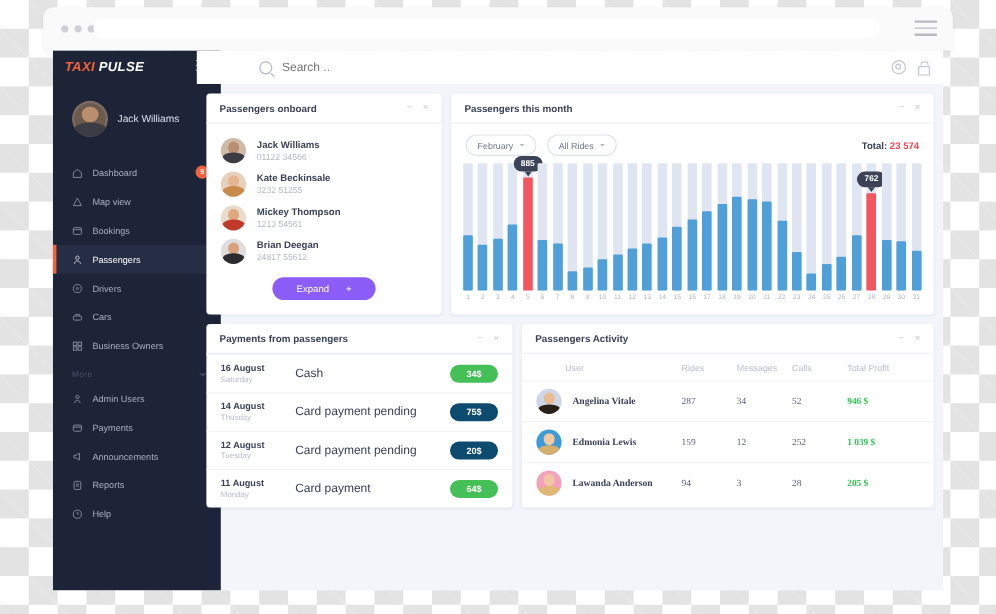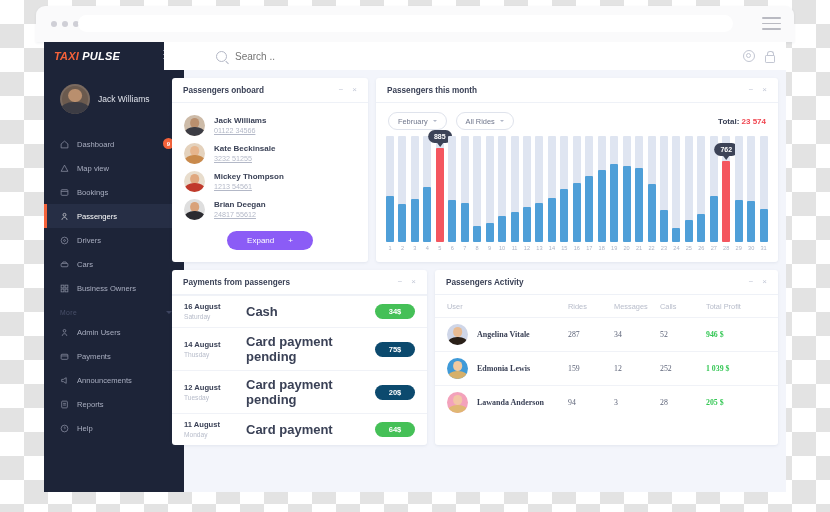--- a/index.html
+++ b/index.html
@@ -80,21 +80,21 @@
   .card-tools span{cursor:pointer;}
 
   
   .c-onboard{width:196px;}
   .plist{padding:8px 0 0 0;flex:1;}
   .prow{display:flex;align-items:center;gap:9px;padding:3.5px 12px;}
   .pav{width:21px;height:21px;border-radius:50%;flex:none;overflow:hidden;position:relative;}
   .pav .h{position:absolute;left:50%;top:16%;transform:translateX(-50%);width:46%;height:46%;border-radius:50%;}
   .pav .b{position:absolute;left:50%;bottom:-18%;transform:translateX(-50%);width:98%;height:58%;border-radius:46% 46% 0 0;}
   .pinfo .nm{font-size:8px;font-weight:bold;color:#3a4156;line-height:11px;}
-  .pinfo .ph{font-size:7.2px;color:#b3b8c7;line-height:10px;text-decoration:underline;}
+  .pinfo .ph{font-size:7.2px;color:#b3b8c7;line-height:10px;}
   .expand-wrap{display:flex;justify-content:center;padding:8px 0 12px;}
   .expand{background:#8b5cf6;color:#fff;border:0;border-radius:11px;height:19px;width:86px;font-size:8px;font-family:"Liberation Sans",sans-serif;cursor:pointer;display:flex;align-items:center;justify-content:center;gap:14px;}
 
   
   .c-chart{flex:1;}
   .chart-ctrl{display:flex;align-items:center;padding:9px 12px 4px;gap:9px;}
   .pill{border:1px solid #dfe3ec;border-radius:10px;height:16px;padding:0 9px;display:flex;align-items:center;gap:5px;font-size:7.4px;color:#6f768b;cursor:pointer;background:#fff;}
   .pill .cd{width:0;height:0;border-left:2.6px solid transparent;border-right:2.6px solid transparent;border-top:2.6px solid #b2b8c8;}
   .total{margin-left:auto;font-size:8px;font-weight:bold;color:#3a4156;}
   .total b{color:#f0454f;}
@@ -113,34 +113,34 @@
   
   .c-pay{width:255px;}
   .ptbl{flex:1;}
   .pthead{display:flex;padding:6px 12px 5px;font-size:7.4px;color:#b7bcca;}
   .ptrow{display:flex;align-items:center;padding:6px 12px;border-top:1px solid #f0f2f7;}
   .col-date{width:62px;}
   .col-type{flex:1;}
   .col-amt{width:50px;display:flex;justify-content:flex-end;}
   .d-day{font-size:7.6px;font-weight:bold;color:#3a4156;line-height:10px;}
   .d-wd{font-size:6.6px;color:#b7bcca;line-height:9px;}
-  .ptype{font-size:13px;font-weight:bold;color:#3a4156;}
+  .ptype{font-size:10px;font-weight:normal;color:#3a4156;}
   .amt{border-radius:9px;height:15px;min-width:40px;display:flex;align-items:center;justify-content:center;color:#fff;font-size:7.6px;font-weight:bold;}
   .amt.green{background:#45c057;}
   .amt.red{background:#0c4a6e;}
 
   
   .c-act{flex:1;}
   .athead{display:flex;padding:7px 12px 6px;font-size:7.4px;color:#b7bcca;}
   .atrow{display:flex;align-items:center;padding:6px 12px;border-top:1px solid #f0f2f7;font-family:Liberation Serif, serif;}
   .a-user{flex:1;display:flex;align-items:center;gap:9px;}
   .a-user .nm{font-size:8px;font-weight:bold;color:#3a4156;}
   .a-num{width:46px;font-size:7.8px;color:#5c6378;}
   .a-prof{width:60px;font-size:7.8px;font-weight:bold;color:#35c755;}
-  .hc1{flex:1;}.hc2{width:46px;}.hc3{width:60px;}
+  .hc1{flex:1;margin-left:24px;}.hc2{width:46px;}.hc3{width:60px;}
 </style>
 </head>
 <body>
 
 <div class="browser">
   <div class="dots">
       <i></i>
       <i></i>
       <i></i>
     </div>

